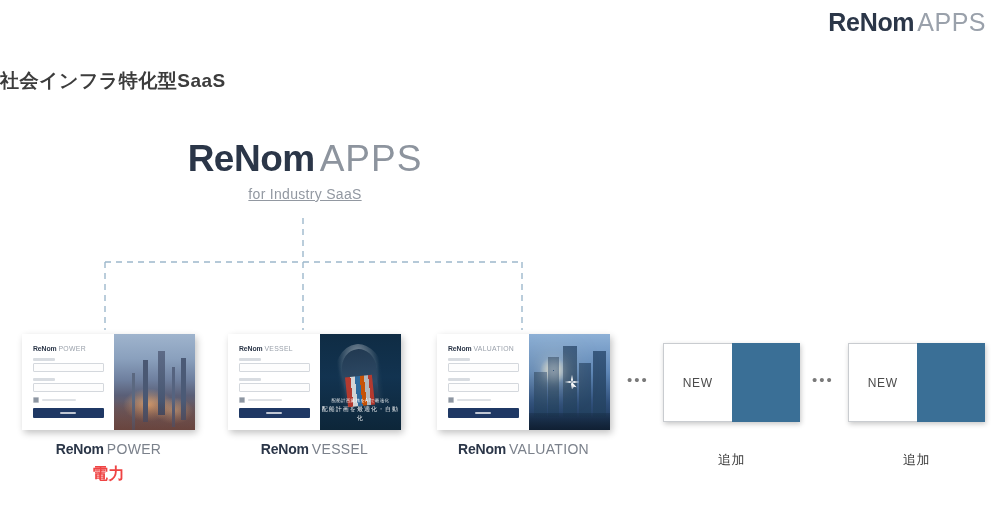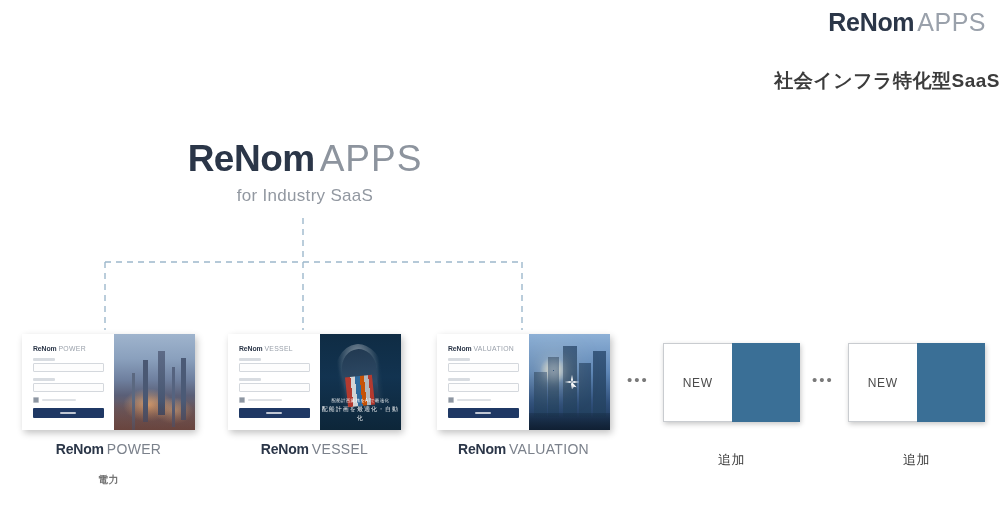--- a/index.html
+++ b/index.html
@@ -43,21 +43,21 @@
     letter-spacing: 0.5px;
     margin-left: 3px;
   }
 
   
   .slide-title {
     position: absolute;
     top: 68px;
     left: 0;
     width: 1000px;
-    text-align: right;
+    text-align: left;
     font-size: 19px;
     font-weight: bold;
     color: #3c3c3c;
     letter-spacing: 0.5px;
   }
 
   
   .hero {
     position: absolute;
     top: 138px;
@@ -78,23 +78,24 @@
   }
   .hero-logo .apps {
     font-size: 37px;
     font-weight: 400;
     color: #8d949e;
     letter-spacing: 1px;
     margin-left: 5px;
   }
   .hero-sub {
     margin-top: 6px;
-    font-size: 17px;
+    font-size: 14px;
     color: #9298a1;
     letter-spacing: 0.3px;
+    text-decoration: underline;
   }
 
   
   .connectors {
     position: absolute;
     top: 0;
     left: 0;
     width: 1000px;
     height: 505px;
     pointer-events: none;
@@ -355,24 +356,24 @@
     color: #2b3648;
     letter-spacing: -0.2px;
   }
   .caption-en .prod {
     font-size: 14px;
     color: #7b818b;
     margin-left: 3px;
     letter-spacing: 0.3px;
   }
   .caption-jp {
-    margin-top: 16px;
-    font-size: 10px;
+    margin-top: 7px;
+    font-size: 16px;
     font-weight: bold;
-    color: #737373;
+    color: #ef4444;
     letter-spacing: 0.5px;
   }
 
   
   .new-slot {
     position: absolute;
     top: 0;
   }
   .new-card {
     width: 137px;

